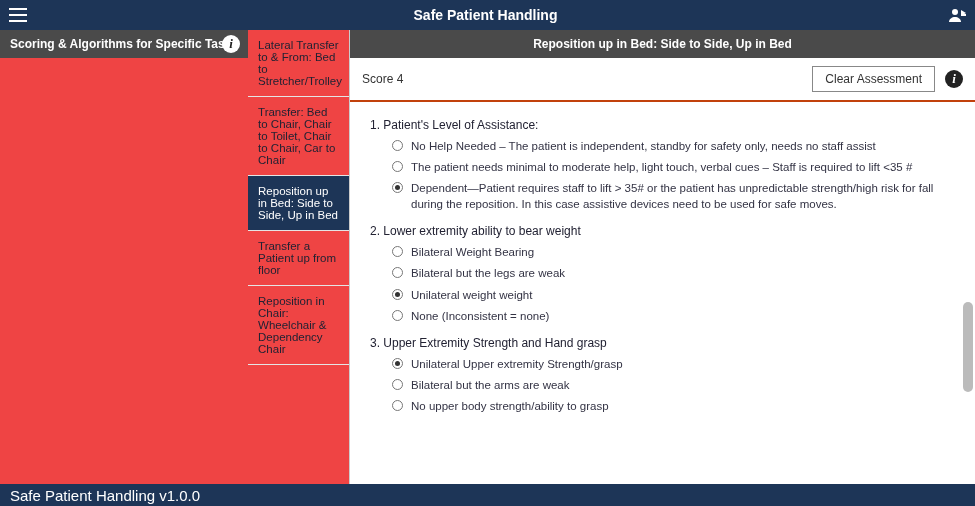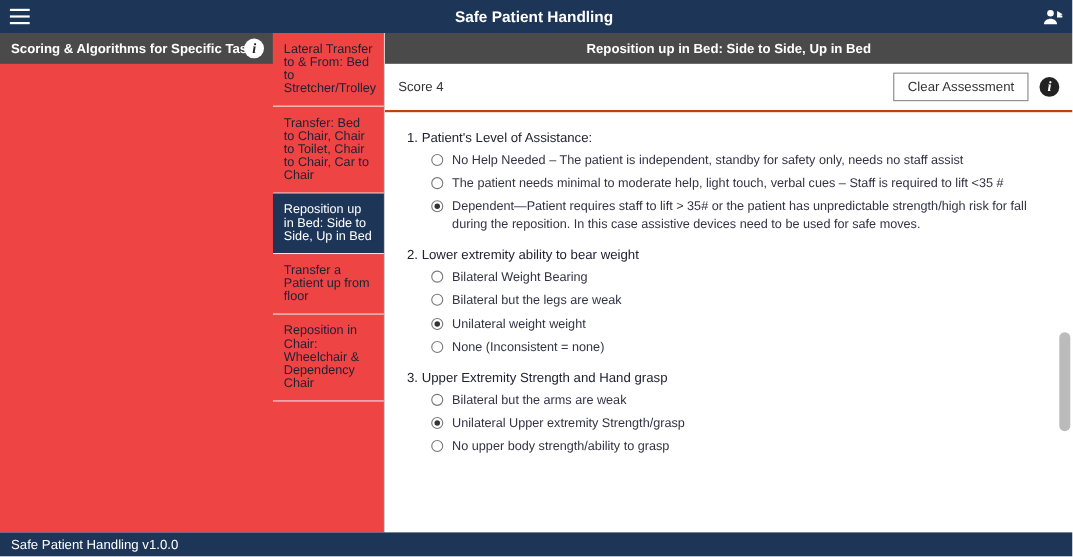--- a/index.html
+++ b/index.html
@@ -38,21 +38,21 @@
 .opt-list { padding-left: 22px; }
 .opt { display: flex; align-items: flex-start; gap: 8px; margin-bottom: 5px; font-size: 11.5px; color: #334; }
 .radio, .checkbox { width: 11px; height: 11px; border: 1px solid #777; flex-shrink: 0; margin-top: 2px; position: relative; background: #fff; }
 .radio { border-radius: 50%; }
 .radio.checked::after { content: ""; position: absolute; top: 2px; left: 2px; right: 2px; bottom: 2px; border-radius: 50%; background: #333; }
 .opt-text { flex: 1; line-height: 1.4; }
 
 .scroll-track { position: absolute; right: 2px; top: 0; bottom: 0; width: 10px; }
 .scroll-thumb { position: absolute; top: 200px; left: 0; width: 10px; height: 90px; background: #bbb; border-radius: 5px; }
 
-.footer { background: #1d3557; color: #fff; height: 22px; display: flex; align-items: center; padding: 3px 10px; font-size: 12px; }
+.footer { background: #1d3557; color: #fff; height: 22px; display: flex; align-items: center; padding: 3px 10px; font-size: 15px; }
 </style>
 </head>
 <body>
 
 <div class="topbar">
   <div class="menu-btn">
     <div class="hamburger">
         <span></span>
         <span></span>
         <span></span>
@@ -131,26 +131,26 @@
             <div class="opt">
               <div class="radio"></div>
               <div class="opt-text">None (Inconsistent = none)</div>
             </div>
           </div>
         </div>
         <div class="q-block">
           <div class="q-title">3.  Upper Extremity Strength and Hand grasp</div>
           <div class="opt-list">
             <div class="opt">
+              <div class="radio checked"></div>
+              <div class="opt-text">Unilateral Upper extremity Strength/grasp</div>
+            </div>
+            <div class="opt">
               <div class="radio"></div>
               <div class="opt-text">Bilateral but the arms are weak</div>
-            </div>
-            <div class="opt">
-              <div class="radio checked"></div>
-              <div class="opt-text">Unilateral Upper extremity Strength/grasp</div>
             </div>
             <div class="opt">
               <div class="radio"></div>
               <div class="opt-text">No upper body strength/ability to grasp</div>
             </div>
           </div>
         </div>
       </div>
   </div>
 </div>

